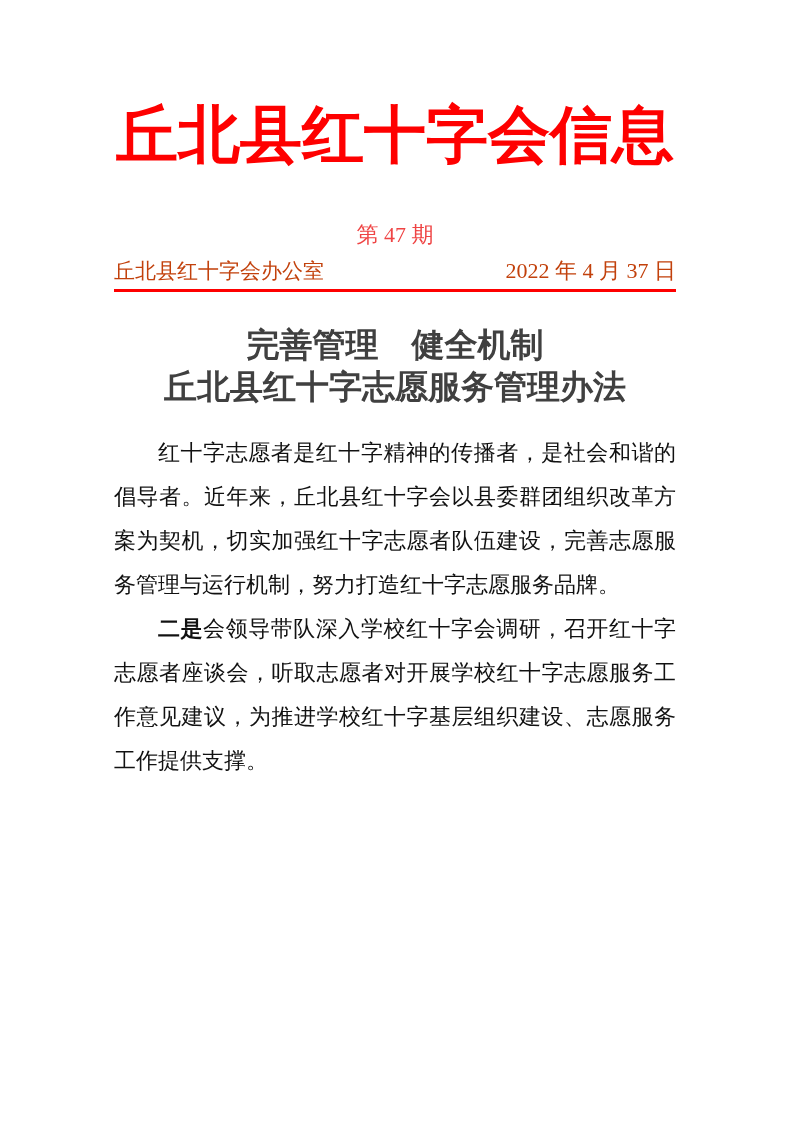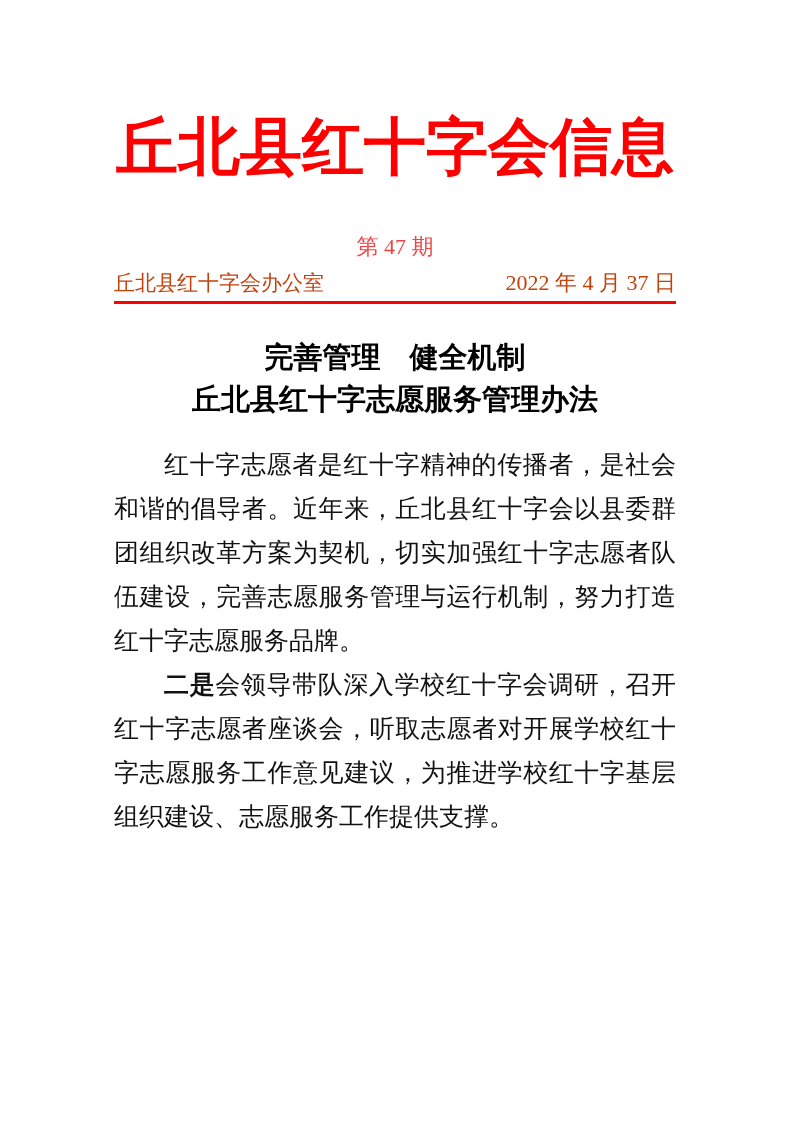--- a/index.html
+++ b/index.html
@@ -5,21 +5,21 @@
   * { margin: 0; padding: 0; box-sizing: border-box; }
   html, body { background: #ffffff; }
   body {
     font-family: "Liberation Serif", "DejaVu Serif", serif;
     color: #1a1a1a;
   }
   .page {
     position: relative;
     width: 793px;
     height: 856px;
-    margin: 16px auto;
+    margin: 4px auto;
     background: #ffffff;
     overflow: hidden;
   }
   .content {
     position: absolute;
     left: 114px;
     top: 0;
     width: 562px;
   }
   .masthead-title {
@@ -50,28 +50,28 @@
   }
   .pub-date { font-size: 22px; }
   .divider {
     margin-top: 3px;
     height: 0;
     border-top: 3px solid #fe0000;
   }
   .article-heading {
     margin-top: 32px;
     text-align: center;
-    font-size: 29px;
+    font-size: 33px;
     line-height: 42px;
     font-weight: bold;
-    color: #000000;
+    color: #404040;
   }
   .body-text {
     margin-top: 23px;
-    font-size: 25px;
+    font-size: 22px;
     line-height: 44px;
     text-align: justify;
     color: #111111;
   }
   .body-text p {
     text-indent: 2em;
     margin: 0;
   }
   .lead { font-weight: bold; }
   .page-number {

